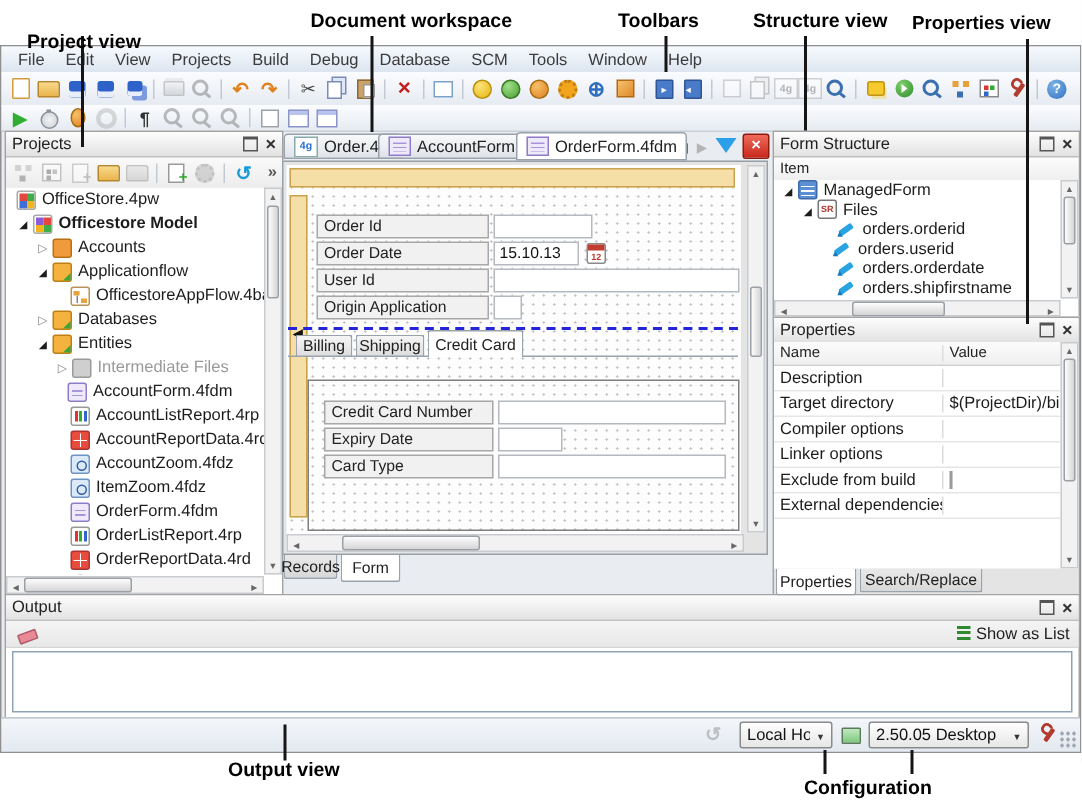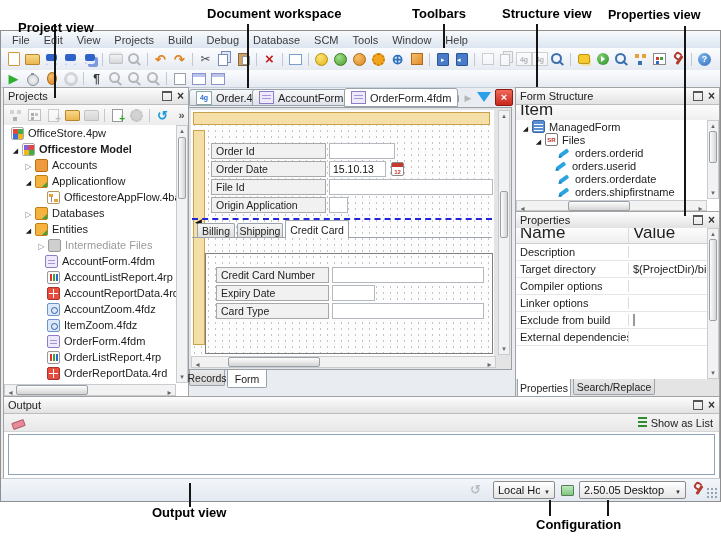--- a/index.html
+++ b/index.html
@@ -149,21 +149,21 @@
   .chk{width:10px;height:10px;border:1px solid #9a9a9a;background:#f2f2f2;border-radius:1px}
   
   .eraser{position:relative;width:16px;height:14px}
   .eraser::before{content:"";position:absolute;left:2px;top:5px;width:11px;height:5px;background:#e88a96;border:1px solid #b05a6a;transform:rotate(-20deg);border-radius:1px}
   .listicon{width:9px;height:11px;background:repeating-linear-gradient(to bottom,#2e8a2e 0,#2e8a2e 2px,transparent 2px,transparent 4px);margin-right:4px}
   .dropdown{position:absolute;height:18px;background:linear-gradient(#fff,#e6e6e6);border:1px solid #8a8a8a;border-radius:2px;font-size:11px;color:#111;display:flex;align-items:center;box-sizing:border-box;padding:0 4px}
   .dropdown .dtext{flex:1;white-space:nowrap;overflow:hidden}
   .dropdown .caret::before{content:"▼";font-size:6px;color:#333;margin-left:4px}
   .ic-monitor::before{content:"";width:11px;height:9px;border:1px solid #5a7a5a;background:linear-gradient(#bfe8bf,#7ec87e);display:block;border-radius:1px}
   .grip{position:absolute;right:2px;bottom:2px;width:12px;height:12px;background:radial-gradient(#9aa4b0 1px,transparent 1.3px);background-size:4px 4px}
-  .colheadrow{display:flex;height:15px;align-items:flex-end;font-size:17px;color:#222;background:linear-gradient(#fcfcfc,#efefef);border-bottom:1px solid #cfcfcf}
+  .colheadrow{display:flex;height:15px;align-items:center;font-size:10px;color:#222;background:linear-gradient(#fcfcfc,#efefef);border-bottom:1px solid #cfcfcf}
 </style>
 </head>
 <body>
 
 <div class="stage">
 
   <div class="ann" style="left:18px;top:20px">Project view</div>
   <div class="ann" style="left:207px;top:6px">Document workspace</div>
   <div class="ann" style="left:412px;top:6px">Toolbars</div>
   <div class="ann" style="left:502px;top:6px">Structure view</div>
@@ -386,21 +386,21 @@
 
       <div class="designer">
         <div class="canvas">
           <div class="oband"></div>
           <div class="obar"></div>
           <div class="flabel" style="left:20px;top:33px;width:115px">Order Id</div>
           <div class="finput" style="left:138px;top:33px;width:66px"></div>
           <div class="flabel" style="left:20px;top:51px;width:115px">Order Date</div>
           <div class="finput" style="left:138px;top:51px;width:57px">15.10.13</div>
           <span class="cal" style="left:200px;top:52px"></span>
-          <div class="flabel" style="left:20px;top:69px;width:115px">File Id</div>
+          <div class="flabel" style="left:20px;top:69px;width:115px">User Id</div>
           <div class="finput" style="left:138px;top:69px;width:164px"></div>
           <div class="flabel" style="left:20px;top:87px;width:115px">Origin Application</div>
           <div class="finput" style="left:138px;top:87px;width:19px"></div>
           <div class="selline"></div>
           <div class="ptab" style="left:6px;width:38px">Billing</div>
           <div class="ptab" style="left:46px;width:46px">Shipping</div>
           <div class="ptab active" style="left:94px;width:64px">Credit Card</div>
           <div class="ptabline"></div>
           <div class="gbox">
             <div class="flabel" style="left:10px;top:13px;width:113px">Credit Card Number</div>

